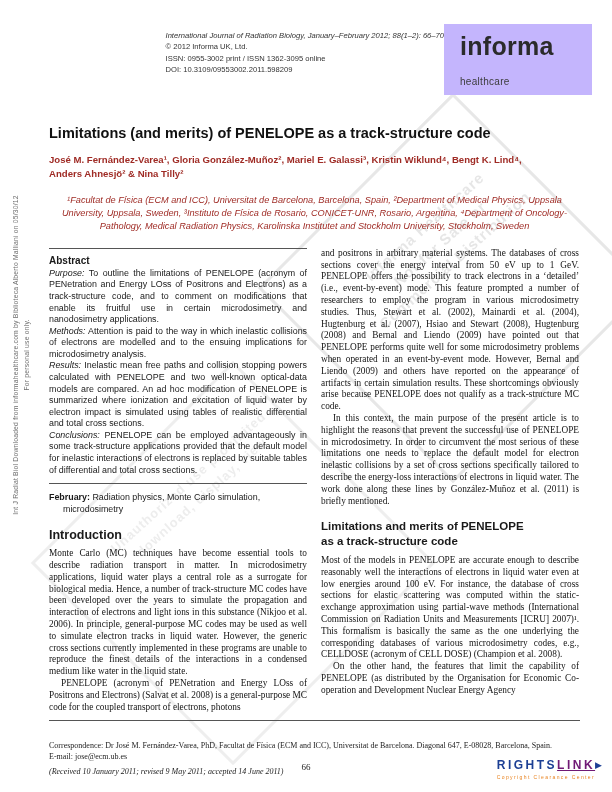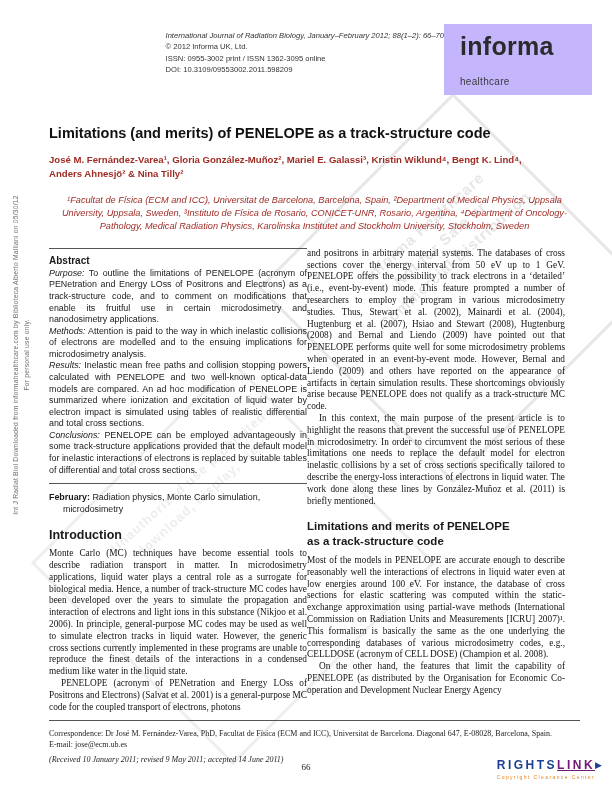--- a/index.html
+++ b/index.html
@@ -71,21 +71,21 @@
   }
   .affiliations{
     margin:12px 32px 0 49px;
     font-size:9.2px;line-height:1.45;
     font-style:italic;
     color:#9f2b25;
     text-align:center;
   }
   
   .columns{
-    display:flex;
+    display:flex;gap:14px;
     margin:14px 32px 0 49px;
     height:487px;overflow:hidden;
   }
   .col{width:258px;text-align:justify;}
   .abstract-box{
     border-top:1px solid #555;border-bottom:1px solid #555;
     padding:6px 0 7px 0;
   }
   .abs-heading{font-size:10px;font-weight:bold;margin-bottom:2px;}
   .abs-p{margin:0;font-size:8.9px;line-height:1.3;}
@@ -104,21 +104,21 @@
   .body-p{
     margin:0;
     font-family:"Liberation Serif","DejaVu Serif",serif;
     font-size:9.3px;line-height:1.27;color:#141414;
   }
   .indent{text-indent:12px;}
   
   .footer{
     position:absolute;left:49px;top:720px;width:531px;z-index:2;
     border-top:1px solid #555;
-    padding-top:8px;
+    padding-top:20px;
   }
   .correspondence{
     font-family:"Liberation Serif","DejaVu Serif",serif;
     font-size:8px;line-height:1.35;color:#222;
   }
   .received{
     margin-top:4px;
     font-family:"Liberation Serif","DejaVu Serif",serif;
     font-style:italic;font-size:8px;color:#222;
   }
@@ -188,21 +188,21 @@
         <div class="abstract-box">
           <div class="abs-heading">Abstract</div>
           <p class="abs-p"><span class="abs-label">Purpose:</span><span> To outline the limitations of PENELOPE (acronym of PENetration and Energy LOss of Positrons and Electrons) as a track-structure code, and to comment on modifications that enable its fruitful use in certain microdosimetry and nanodosimetry applications.</span></p>
           <p class="abs-p"><span class="abs-label">Methods:</span><span> Attention is paid to the way in which inelastic collisions of electrons are modelled and to the ensuing implications for microdosimetry analysis.</span></p>
           <p class="abs-p"><span class="abs-label">Results:</span><span> Inelastic mean free paths and collision stopping powers calculated with PENELOPE and two well-known optical-data models are compared. An ad hoc modification of PENELOPE is summarized where ionization and excitation of liquid water by electron impact is simulated using tables of realistic differential and total cross sections.</span></p>
           <p class="abs-p"><span class="abs-label">Conclusions:</span><span> PENELOPE can be employed advantageously in some track-structure applications provided that the default model for inelastic interactions of electrons is replaced by suitable tables of differential and total cross sections.</span></p>
         </div>
         <p class="keywords"><span class="kw-label">February:</span><span> Radiation physics, Monte Carlo simulation, microdosimetry</span></p>
         <h2 class="sec-heading">Introduction</h2>
         <p class="body-p">Monte Carlo (MC) techniques have become essential tools to describe radiation transport in matter. In microdosimetry applications, liquid water plays a central role as a surrogate for biological media. Hence, a number of track-structure MC codes have been developed over the years to simulate the propagation and interaction of electrons and light ions in this substance (Nikjoo et al. 2006). In principle, general-purpose MC codes may be used as well to simulate electron tracks in liquid water. However, the generic cross sections currently implemented in these programs are unable to reproduce the finest details of the interactions in a condensed medium like water in the liquid state.</p>
-        <p class="body-p indent">PENELOPE (acronym of PENetration and Energy LOss of Positrons and Electrons) (Salvat et al. 2001) is a general-purpose MC code for the coupled transport of electrons, photons</p>
+        <p class="body-p indent">PENELOPE (acronym of PENetration and Energy LOss of Positrons and Electrons) (Salvat et al. 2008) is a general-purpose MC code for the coupled transport of electrons, photons</p>
       </div>
 
       <div class="col">
         <p class="body-p">and positrons in arbitrary material systems. The databases of cross sections cover the energy interval from 50 eV up to 1 GeV. PENELOPE offers the possibility to track electrons in a ‘detailed’ (i.e., event-by-event) mode. This feature prompted a number of researchers to employ the program in various microdosimetry studies. Thus, Stewart et al. (2002), Mainardi et al. (2004), Hugtenburg et al. (2007), Hsiao and Stewart (2008), Hugtenburg (2008) and Bernal and Liendo (2009) have pointed out that PENELOPE performs quite well for some microdosimetry problems when operated in an event-by-event mode. However, Bernal and Liendo (2009) and others have reported on the appearance of artifacts in certain simulation results. These shortcomings obviously arise because PENELOPE does not qualify as a track-structure MC code.</p>
         <p class="body-p indent">In this context, the main purpose of the present article is to highlight the reasons that prevent the successful use of PENELOPE in microdosimetry. In order to circumvent the most serious of these limitations one needs to replace the default model for electron inelastic collisions by a set of cross sections specifically tailored to describe the energy-loss interactions of electrons in liquid water. The work done along these lines by González-Muñoz et al. (2011) is briefly mentioned.</p>
         <h2 class="sec-heading2">
           <span>Limitations and merits of PENELOPE</span><br>
           <span>as a track-structure code</span>
         </h2>
         <p class="body-p">Most of the models in PENELOPE are accurate enough to describe reasonably well the interactions of electrons in liquid water even at low energies around 100 eV. For instance, the database of cross sections for elastic scattering was computed within the static-exchange approximation using partial-wave methods (International Commission on Radiation Units and Measurements [ICRU] 2007)¹. This formalism is basically the same as the one underlying the corresponding databases of various microdosimetry codes, e.g., CELLDOSE (acronym of CELL DOSE) (Champion et al. 2008).</p>

